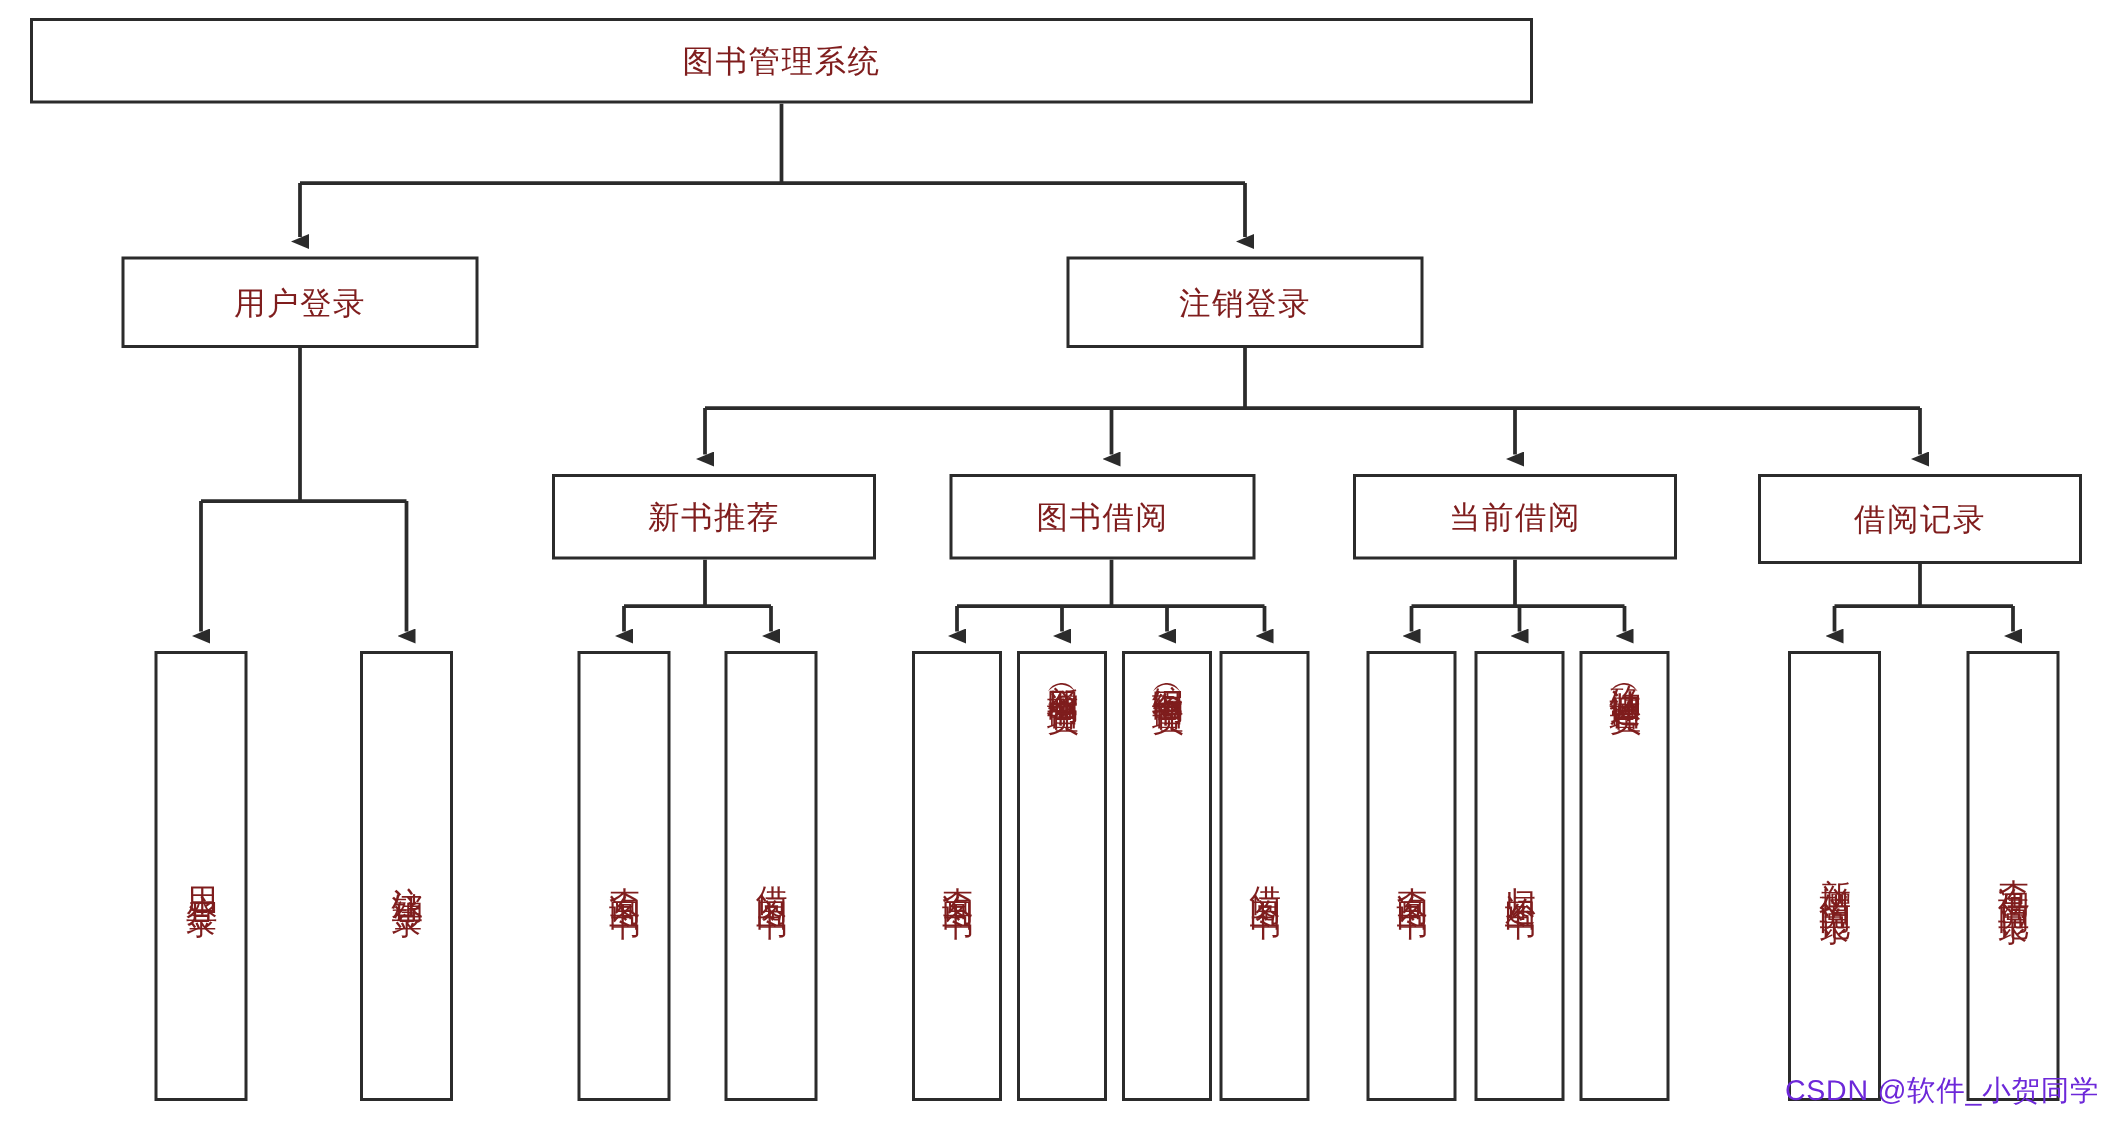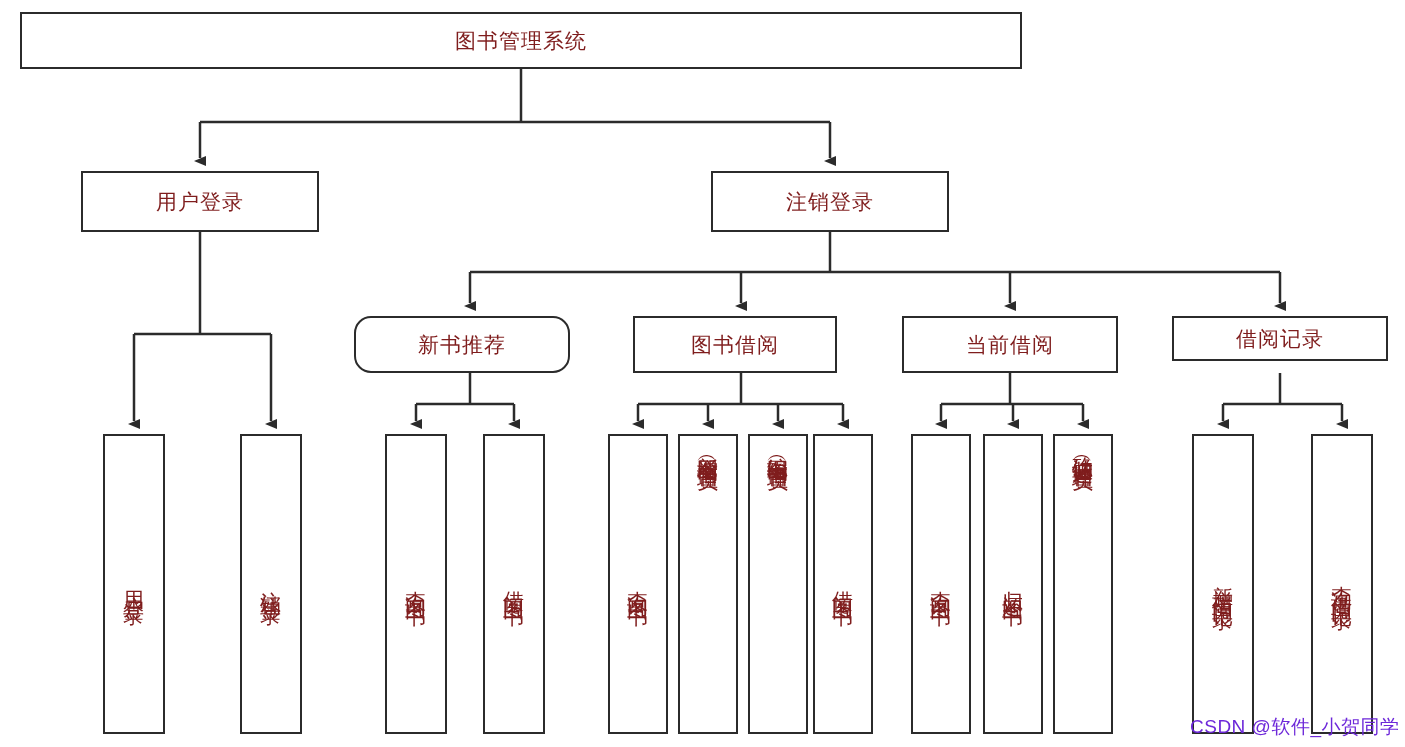--- a/index.html
+++ b/index.html
@@ -114,24 +114,24 @@
       <path d="M1223,404 L1223,421" marker-end="url(#arrow)"></path>
       <path d="M1342,404 L1342,421" marker-end="url(#arrow)"></path>
     </g>
   </svg>
 
   <div class="node horizontal" style="left: 20px; top: 12px; width: 1002px; height: 57px;">图书管理系统</div>
 
   <div class="node horizontal" style="left: 81px; top: 171px; width: 238px; height: 61px;">用户登录</div>
   <div class="node horizontal" style="left: 711px; top: 171px; width: 238px; height: 61px;">注销登录</div>
 
-  <div class="node horizontal" style="left: 354px; top: 316px; width: 216px; height: 57px; border-radius: 17px;">新书推荐</div>
+  <div class="node horizontal" style="left: 368px; top: 316px; width: 216px; height: 57px;">新书推荐</div>
   <div class="node horizontal" style="left: 633px; top: 316px; width: 204px; height: 57px;">图书借阅</div>
   <div class="node horizontal" style="left: 902px; top: 316px; width: 216px; height: 57px; text-align: center;">当前借阅</div>
-  <div class="node horizontal" style="left: 1172px; top: 316px; width: 216px; height: 45px; text-align: right;">借阅记录</div>
+  <div class="node horizontal" style="left: 1172px; top: 316px; width: 216px; height: 60px; text-align: right;">借阅记录</div>
 
   <div class="node vertical" style="left: 103px; top: 434px; width: 62px; height: 300px;">用户登录</div>
   <div class="node vertical" style="left: 240px; top: 434px; width: 62px; height: 300px;">注销登录</div>
   <div class="node vertical" style="left: 385px; top: 434px; width: 62px; height: 300px;">查询图书</div>
   <div class="node vertical" style="left: 483px; top: 434px; width: 62px; height: 300px;">借阅图书</div>
   <div class="node vertical" style="left: 608px; top: 434px; width: 60px; height: 300px;">查询图书</div>
   <div class="node vertical tight" style="left: 678px; top: 434px; width: 60px; height: 300px; justify-content: flex-start;">新增图书（管理员）</div>
   <div class="node vertical tight" style="left: 748px; top: 434px; width: 60px; height: 300px; justify-content: flex-start;">编辑图书（管理员）</div>
   <div class="node vertical" style="left: 813px; top: 434px; width: 60px; height: 300px;">借阅图书</div>
   <div class="node vertical" style="left: 911px; top: 434px; width: 60px; height: 300px;">查询图书</div>

